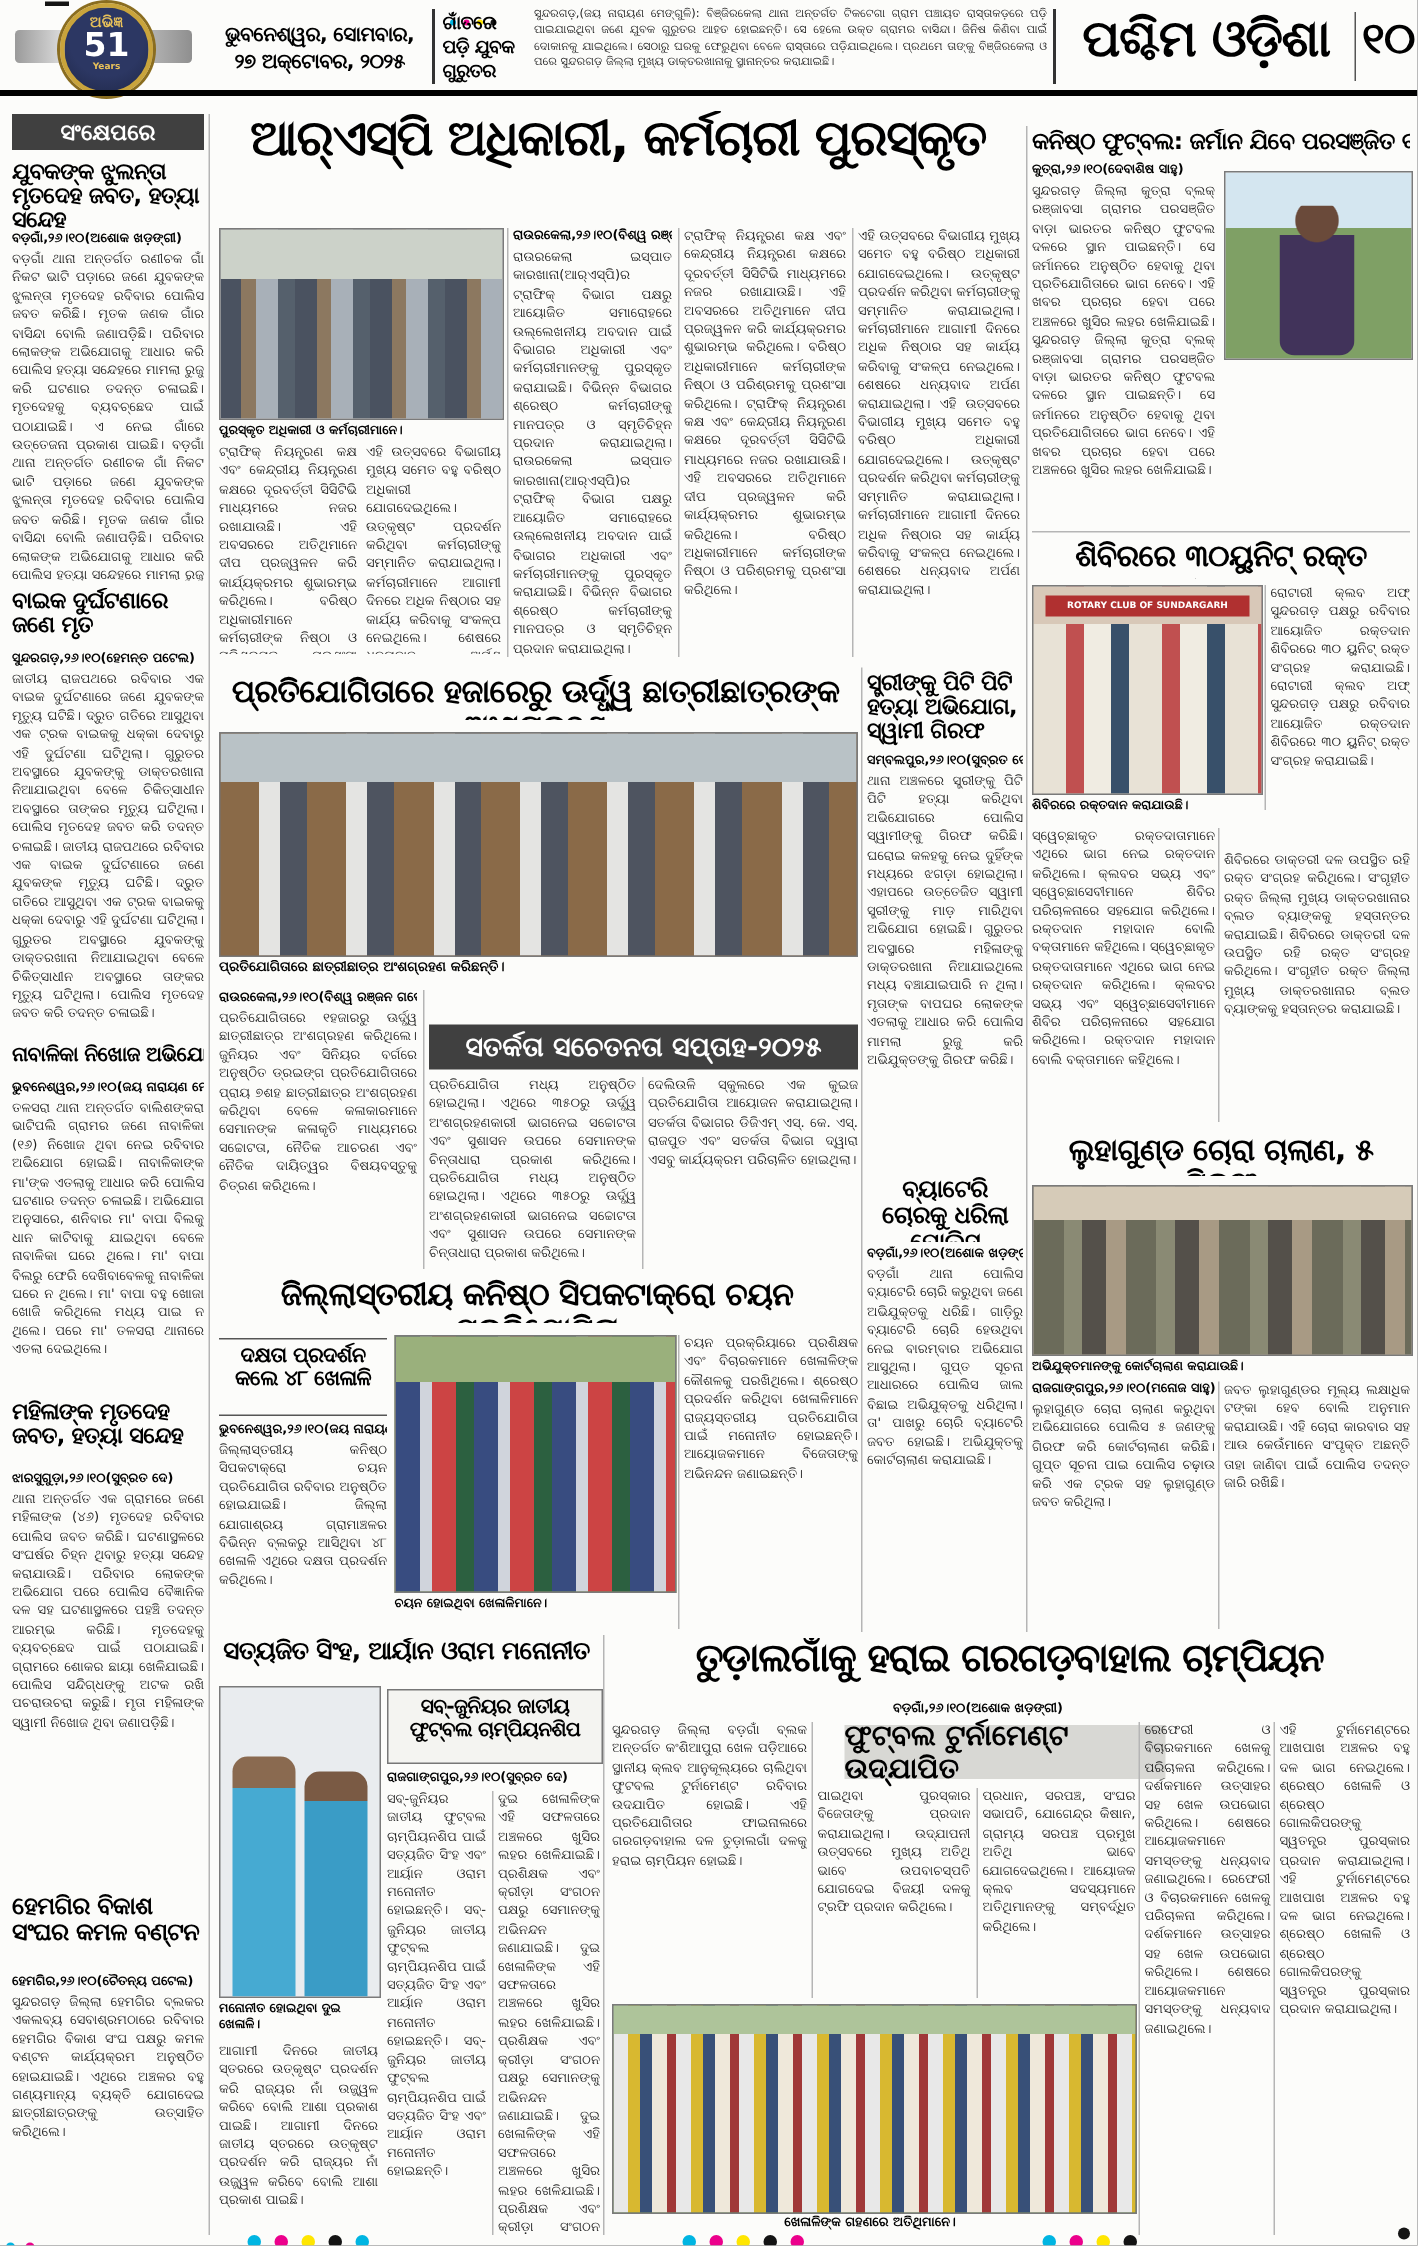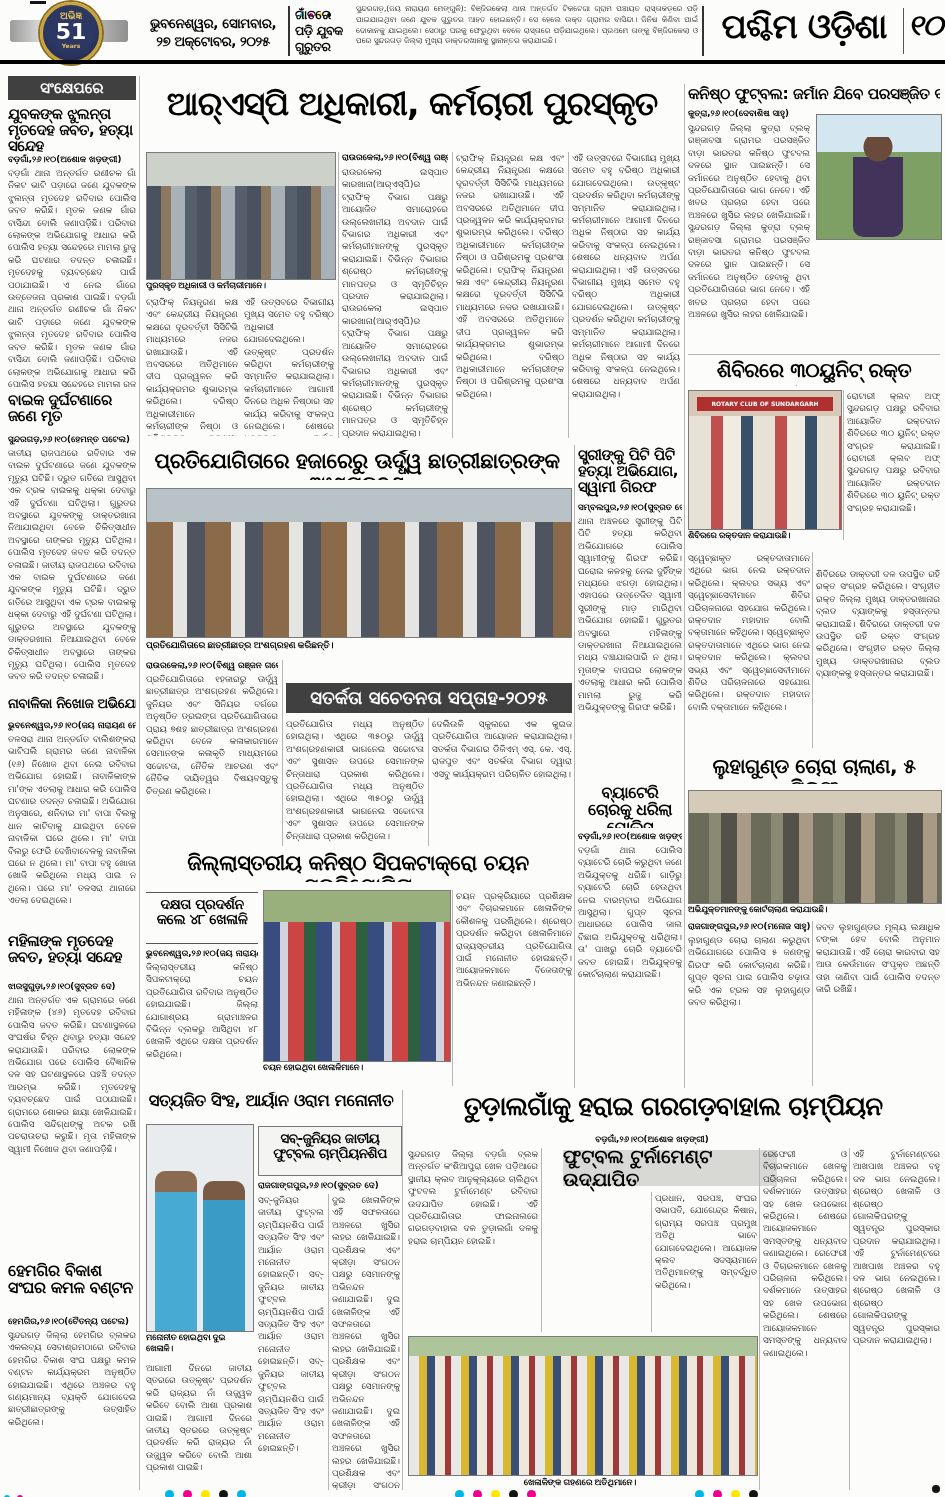--- a/index.html
+++ b/index.html
@@ -2,21 +2,21 @@
 <html><head>
 <meta charset="utf-8">
 <style>
   html,body{margin:0;padding:0;background:#888;}
   #page{position:relative;width:945px;height:1497px;background:#fcfcfa;overflow:hidden;
         font-family:"DejaVu Sans","Liberation Sans",sans-serif;color:#111;}
   .abs{position:absolute;}
   .hd{font-weight:bold;color:#000;letter-spacing:-0.5px;line-height:1.08;}
   .j{font-size:8.8px;line-height:12.4px;text-align:justify;color:#1d1d1d;overflow:hidden;word-break:break-word;}
   .dl{font-weight:bold;font-size:8.6px;color:#000;overflow:hidden;white-space:nowrap;}
-  .cap{font-weight:bold;font-size:9px;color:#000;overflow:hidden;line-height:1.3;font-family:Liberation Serif, serif;}
+  .cap{font-weight:bold;font-size:9px;color:#000;overflow:hidden;line-height:1.3;}
   .vr{background:#b5b5b5;width:1px;}
   .hr{background:#b5b5b5;height:1px;}
   .photo{border:1px solid #7a7a7a;overflow:hidden;}
   .dot{border-radius:50%;display:inline-block;}
   .blackbox{background:#404040;color:#fff;font-weight:bold;display:flex;align-items:center;justify-content:center;}
   .graybox{background:#d8d8d4;color:#000;font-weight:bold;display:flex;align-items:center;justify-content:center;}
   .ctr{text-align:center;}
 </style>
 </head>
 <body>
@@ -40,21 +40,21 @@
   <div class="abs hd ctr" style="left:140px;top:14px;width:146px;font-size:13.5px;line-height:18px;">
     <div>ଭୁବନେଶ୍ୱର, ସୋମବାର,</div>
     <div>୨୭ ଅକ୍ଟୋବର, ୨୦୨୫</div>
   </div>
   <div class="abs" style="left:288px;top:6px;width:1.5px;height:50px;background:#333;"></div>
   <div class="abs hd" style="left:295px;top:7px;width:56px;height:50px;font-size:12.5px;line-height:16px;overflow:hidden;">ଗାଁତରେ ପଡ଼ି ଯୁବକ ଗୁରୁତର</div>
   <div class="abs" style="left:356px;top:4px;width:342px;height:54px;font-size:7.6px;line-height:10.8px;text-align:justify;color:#222;overflow:hidden;">ସୁନ୍ଦରଗଡ଼,(ଜୟ ନାରାୟଣ ମେଙ୍ଗୁଳି): ବିଞ୍ଜିରକେଲା ଥାନା ଅନ୍ତର୍ଗତ ଟିକଟେଗା ଗ୍ରାମ ପଞ୍ଚାୟତ ରାସ୍ତାକଡ଼ରେ ପଡ଼ି ପାଇଯାଇଥିବା ଜଣେ ଯୁବକ ଗୁରୁତର ଆହତ ହୋଇଛନ୍ତି। ସେ ହେଲେ ଉକ୍ତ ଗ୍ରାମର ବାସିନ୍ଦା। ଜିନିଷ କିଣିବା ପାଇଁ ଦୋକାନକୁ ଯାଇଥିଲେ। ସେଠାରୁ ଘରକୁ ଫେରୁଥିବା ବେଳେ ରାସ୍ତାରେ ପଡ଼ିଯାଇଥିଲେ। ପ୍ରଥମେ ତାଙ୍କୁ ବିଞ୍ଜିରକେଲା ଓ ପରେ ସୁନ୍ଦରଗଡ଼ ଜିଲ୍ଲା ମୁଖ୍ୟ ଡାକ୍ତରଖାନାକୁ ସ୍ଥାନାନ୍ତର କରାଯାଇଛି।</div>
   <div class="abs" style="left:702px;top:6px;width:1.5px;height:50px;background:#333;"></div>
   <div class="abs hd ctr" style="left:706px;top:8px;width:196px;font-size:34px;letter-spacing:-1px;">ପଶ୍ଚିମ ଓଡ଼ିଶା</div>
   <div class="abs" style="left:903px;top:8px;width:1px;height:46px;background:#555;"></div>
-  <div class="abs hd" style="left:908px;top:10px;width:36px;font-size:29px;font-style:italic;">୧୦</div>
+  <div class="abs hd" style="left:908px;top:10px;width:36px;font-size:29px;">୧୦</div>
   <div class="abs" style="left: 0px; top: 60px; width: 945px; height: 4px; background: rgb(0, 0, 0);"></div>
 
   <div class="abs blackbox" style="left:8px;top:76px;width:128px;height:24px;font-size:15px;">ସଂକ୍ଷେପରେ</div>
   <div class="abs vr" style="left:139px;top:76px;height:1414px;"></div>
 
   <div class="abs hd" style="left:8px;top:106px;width:128px;height:46px;font-size:15px;overflow:hidden;">ଯୁବକଙ୍କ ଝୁଲନ୍ତା ମୃତଦେହ ଜବତ, ହତ୍ୟା ସନ୍ଦେହ</div>
   <div class="abs dl" style="left:8px;top:154px;width:128px;">ବଡ଼ଗାଁ,୨୬।୧୦(ଅଶୋକ ଖଡ଼ଙ୍ଗୀ)</div>
   <div class="abs j" style="left:8px;top:167px;width:128px;height:220px;">ବଡ଼ଗାଁ ଥାନା ଅନ୍ତର୍ଗତ ରଣୀଚକ ଗାଁ ନିକଟ ଭାଟି ପଡ଼ାରେ ଜଣେ ଯୁବକଙ୍କ ଝୁଲନ୍ତା ମୃତଦେହ ରବିବାର ପୋଲିସ ଜବତ କରିଛି। ମୃତକ ଜଣକ ଗାଁର ବାସିନ୍ଦା ବୋଲି ଜଣାପଡ଼ିଛି। ପରିବାର ଲୋକଙ୍କ ଅଭିଯୋଗକୁ ଆଧାର କରି ପୋଲିସ ହତ୍ୟା ସନ୍ଦେହରେ ମାମଲା ରୁଜୁ କରି ଘଟଣାର ତଦନ୍ତ ଚଳାଇଛି। ମୃତଦେହକୁ ବ୍ୟବଚ୍ଛେଦ ପାଇଁ ପଠାଯାଇଛି। ଏ ନେଇ ଗାଁରେ ଉତ୍ତେଜନା ପ୍ରକାଶ ପାଇଛି। ବଡ଼ଗାଁ ଥାନା ଅନ୍ତର୍ଗତ ରଣୀଚକ ଗାଁ ନିକଟ ଭାଟି ପଡ଼ାରେ ଜଣେ ଯୁବକଙ୍କ ଝୁଲନ୍ତା ମୃତଦେହ ରବିବାର ପୋଲିସ ଜବତ କରିଛି। ମୃତକ ଜଣକ ଗାଁର ବାସିନ୍ଦା ବୋଲି ଜଣାପଡ଼ିଛି। ପରିବାର ଲୋକଙ୍କ ଅଭିଯୋଗକୁ ଆଧାର କରି ପୋଲିସ ହତ୍ୟା ସନ୍ଦେହରେ ମାମଲା ରୁଜୁ କରି ଘଟଣାର ତଦନ୍ତ ଚଳାଇଛି। ମୃତଦେହକୁ ବ୍ୟବଚ୍ଛେଦ ପାଇଁ ପଠାଯାଇଛି। ଏ ନେଇ ଗାଁରେ ଉତ୍ତେଜନା ପ୍ରକାଶ ପାଇଛି।</div>
 
   <div class="abs hd" style="left:8px;top:392px;width:128px;height:40px;font-size:15px;overflow:hidden;">ବାଇକ ଦୁର୍ଘଟଣାରେ ଜଣେ ମୃତ</div>
@@ -66,21 +66,21 @@
   <div class="abs j" style="left:8px;top:733px;width:128px;height:194px;">ତଳସରା ଥାନା ଅନ୍ତର୍ଗତ ବାଲିଶଙ୍କରା ଭାଟିପଲି ଗ୍ରାମର ଜଣେ ନାବାଳିକା (୧୬) ନିଖୋଜ ଥିବା ନେଇ ରବିବାର ଅଭିଯୋଗ ହୋଇଛି। ନାବାଳିକାଙ୍କ ମା'ଙ୍କ ଏତଲାକୁ ଆଧାର କରି ପୋଲିସ ଘଟଣାର ତଦନ୍ତ ଚଳାଇଛି। ଅଭିଯୋଗ ଅନୁସାରେ, ଶନିବାର ମା' ବାପା ବିଲକୁ ଧାନ କାଟିବାକୁ ଯାଇଥିବା ବେଳେ ନାବାଳିକା ଘରେ ଥିଲେ। ମା' ବାପା ବିଲରୁ ଫେରି ଦେଖିବାବେଳକୁ ନାବାଳିକା ଘରେ ନ ଥିଲେ। ମା' ବାପା ବହୁ ଖୋଜା ଖୋଜି କରିଥିଲେ ମଧ୍ୟ ପାଇ ନ ଥିଲେ। ପରେ ମା' ତଳସରା ଥାନାରେ ଏତଲା ଦେଇଥିଲେ।</div>
 
   <div class="abs hd" style="left:8px;top:933px;width:128px;height:46px;font-size:15px;overflow:hidden;">ମହିଳାଙ୍କ ମୃତଦେହ ଜବତ, ହତ୍ୟା ସନ୍ଦେହ</div>
   <div class="abs dl" style="left:8px;top:981px;width:128px;">ଝାରସୁଗୁଡ଼ା,୨୬।୧୦(ସୁବ୍ରତ ଦେ)</div>
   <div class="abs j" style="left:8px;top:994px;width:128px;height:262px;">ଥାନା ଅନ୍ତର୍ଗତ ଏକ ଗ୍ରାମରେ ଜଣେ ମହିଳାଙ୍କ (୪୬) ମୃତଦେହ ରବିବାର ପୋଲିସ ଜବତ କରିଛି। ଘଟଣାସ୍ଥଳରେ ସଂଘର୍ଷର ଚିହ୍ନ ଥିବାରୁ ହତ୍ୟା ସନ୍ଦେହ କରାଯାଉଛି। ପରିବାର ଲୋକଙ୍କ ଅଭିଯୋଗ ପରେ ପୋଲିସ ବୈଜ୍ଞାନିକ ଦଳ ସହ ଘଟଣାସ୍ଥଳରେ ପହଞ୍ଚି ତଦନ୍ତ ଆରମ୍ଭ କରିଛି। ମୃତଦେହକୁ ବ୍ୟବଚ୍ଛେଦ ପାଇଁ ପଠାଯାଇଛି। ଗ୍ରାମରେ ଶୋକର ଛାୟା ଖେଳିଯାଇଛି। ପୋଲିସ ସନ୍ଦିଗ୍ଧଙ୍କୁ ଅଟକ ରଖି ପଚରାଉଚରା କରୁଛି। ମୃତା ମହିଳାଙ୍କ ସ୍ୱାମୀ ନିଖୋଜ ଥିବା ଜଣାପଡ଼ିଛି।</div>
 
   <div class="abs hd" style="left:8px;top:1262px;width:128px;height:52px;font-size:16px;overflow:hidden;">ହେମଗିର ବିକାଶ ସଂଘର କମଳ ବଣ୍ଟନ</div>
   <div class="abs dl" style="left:8px;top:1316px;width:128px;">ହେମଗିର,୨୬।୧୦(ଚୈତନ୍ୟ ପଟେଲ)</div>
   <div class="abs j" style="left:8px;top:1329px;width:128px;height:160px;">ସୁନ୍ଦରଗଡ଼ ଜିଲ୍ଲା ହେମଗିର ବ୍ଲକର ଏକଲବ୍ୟ ସେବାଶ୍ରମଠାରେ ରବିବାର ହେମଗିର ବିକାଶ ସଂଘ ପକ୍ଷରୁ କମଳ ବଣ୍ଟନ କାର୍ଯ୍ୟକ୍ରମ ଅନୁଷ୍ଠିତ ହୋଇଯାଇଛି। ଏଥିରେ ଅଞ୍ଚଳର ବହୁ ଗଣ୍ୟମାନ୍ୟ ବ୍ୟକ୍ତି ଯୋଗଦେଇ ଛାତ୍ରୀଛାତ୍ରଙ୍କୁ ଉତ୍ସାହିତ କରିଥିଲେ।</div>
 
-  <div class="abs hd ctr" style="left:142px;top:86px;width:540px;height:50px;font-size:33px;letter-spacing:-1px;overflow:hidden;">ଆର୍‌ଏସ୍‌ପି ଅଧିକାରୀ, କର୍ମଚାରୀ ପୁରସ୍କୃତ</div>
+  <div class="abs hd ctr" style="left:142px;top:74px;width:540px;height:50px;font-size:33px;letter-spacing:-1px;overflow:hidden;">ଆର୍‌ଏସ୍‌ପି ଅଧିକାରୀ, କର୍ମଚାରୀ ପୁରସ୍କୃତ</div>
   <div class="abs photo" style="left:146px;top:152px;width:188px;height:126px;background:linear-gradient(180deg,#ccd2c9 0,#ccd2c9 26%,rgba(0,0,0,0) 26%),repeating-linear-gradient(90deg,#4a5260 0 14px,#8c7860 14px 24px,#a8b0b8 24px 38px,#55606c 38px 50px);"></div>
   <div class="abs cap" style="left:146px;top:281px;width:188px;height:12px;font-size:8.4px;">ପୁରସ୍କୃତ ଅଧିକାରୀ ଓ କର୍ମଚାରୀମାନେ।</div>
   <div class="abs j" style="left:146px;top:296px;width:92px;height:140px;">ଟ୍ରାଫିକ୍ ନିୟନ୍ତ୍ରଣ କକ୍ଷ ଏବଂ କେନ୍ଦ୍ରୀୟ ନିୟନ୍ତ୍ରଣ କକ୍ଷରେ ଦୂରବର୍ତ୍ତୀ ସିସିଟିଭି ମାଧ୍ୟମରେ ନଜର ରଖାଯାଉଛି। ଏହି ଅବସରରେ ଅତିଥିମାନେ ଦୀପ ପ୍ରଜ୍ୱଳନ କରି କାର୍ଯ୍ୟକ୍ରମର ଶୁଭାରମ୍ଭ କରିଥିଲେ। ବରିଷ୍ଠ ଅଧିକାରୀମାନେ କର୍ମଚାରୀଙ୍କ ନିଷ୍ଠା ଓ ପରିଶ୍ରମକୁ ପ୍ରଶଂସା କରିଥିଲେ।</div>
   <div class="abs j" style="left:244px;top:296px;width:90px;height:140px;">ଏହି ଉତ୍ସବରେ ବିଭାଗୀୟ ମୁଖ୍ୟ ସମେତ ବହୁ ବରିଷ୍ଠ ଅଧିକାରୀ ଯୋଗଦେଇଥିଲେ। ଉତ୍କୃଷ୍ଟ ପ୍ରଦର୍ଶନ କରିଥିବା କର୍ମଚାରୀଙ୍କୁ ସମ୍ମାନିତ କରାଯାଇଥିଲା। କର୍ମଚାରୀମାନେ ଆଗାମୀ ଦିନରେ ଅଧିକ ନିଷ୍ଠାର ସହ କାର୍ଯ୍ୟ କରିବାକୁ ସଂକଳ୍ପ ନେଇଥିଲେ। ଶେଷରେ ଧନ୍ୟବାଦ ଅର୍ପଣ କରାଯାଇଥିଲା।</div>
   <div class="abs vr" style="left:338px;top:152px;height:286px;"></div>
   <div class="abs dl" style="left:342px;top:152px;width:106px;">ରାଉରକେଲା,୨୬।୧୦(ବିଶ୍ୱ ରଞ୍ଜନ ଗଡ଼େ)</div>
   <div class="abs j" style="left:342px;top:166px;width:106px;height:272px;">ରାଉରକେଲା ଇସ୍ପାତ କାରଖାନା(ଆର୍‌ଏସ୍‌ପି)ର ଟ୍ରାଫିକ୍ ବିଭାଗ ପକ୍ଷରୁ ଆୟୋଜିତ ସମାରୋହରେ ଉଲ୍ଲେଖନୀୟ ଅବଦାନ ପାଇଁ ବିଭାଗର ଅଧିକାରୀ ଏବଂ କର୍ମଚାରୀମାନଙ୍କୁ ପୁରସ୍କୃତ କରାଯାଇଛି। ବିଭିନ୍ନ ବିଭାଗର ଶ୍ରେଷ୍ଠ କର୍ମଚାରୀଙ୍କୁ ମାନପତ୍ର ଓ ସ୍ମୃତିଚିହ୍ନ ପ୍ରଦାନ କରାଯାଇଥିଲା। ରାଉରକେଲା ଇସ୍ପାତ କାରଖାନା(ଆର୍‌ଏସ୍‌ପି)ର ଟ୍ରାଫିକ୍ ବିଭାଗ ପକ୍ଷରୁ ଆୟୋଜିତ ସମାରୋହରେ ଉଲ୍ଲେଖନୀୟ ଅବଦାନ ପାଇଁ ବିଭାଗର ଅଧିକାରୀ ଏବଂ କର୍ମଚାରୀମାନଙ୍କୁ ପୁରସ୍କୃତ କରାଯାଇଛି। ବିଭିନ୍ନ ବିଭାଗର ଶ୍ରେଷ୍ଠ କର୍ମଚାରୀଙ୍କୁ ମାନପତ୍ର ଓ ସ୍ମୃତିଚିହ୍ନ ପ୍ରଦାନ କରାଯାଇଥିଲା।</div>
   <div class="abs vr" style="left:452px;top:152px;height:286px;"></div>
   <div class="abs j" style="left:456px;top:152px;width:108px;height:286px;">ଟ୍ରାଫିକ୍ ନିୟନ୍ତ୍ରଣ କକ୍ଷ ଏବଂ କେନ୍ଦ୍ରୀୟ ନିୟନ୍ତ୍ରଣ କକ୍ଷରେ ଦୂରବର୍ତ୍ତୀ ସିସିଟିଭି ମାଧ୍ୟମରେ ନଜର ରଖାଯାଉଛି। ଏହି ଅବସରରେ ଅତିଥିମାନେ ଦୀପ ପ୍ରଜ୍ୱଳନ କରି କାର୍ଯ୍ୟକ୍ରମର ଶୁଭାରମ୍ଭ କରିଥିଲେ। ବରିଷ୍ଠ ଅଧିକାରୀମାନେ କର୍ମଚାରୀଙ୍କ ନିଷ୍ଠା ଓ ପରିଶ୍ରମକୁ ପ୍ରଶଂସା କରିଥିଲେ। ଟ୍ରାଫିକ୍ ନିୟନ୍ତ୍ରଣ କକ୍ଷ ଏବଂ କେନ୍ଦ୍ରୀୟ ନିୟନ୍ତ୍ରଣ କକ୍ଷରେ ଦୂରବର୍ତ୍ତୀ ସିସିଟିଭି ମାଧ୍ୟମରେ ନଜର ରଖାଯାଉଛି। ଏହି ଅବସରରେ ଅତିଥିମାନେ ଦୀପ ପ୍ରଜ୍ୱଳନ କରି କାର୍ଯ୍ୟକ୍ରମର ଶୁଭାରମ୍ଭ କରିଥିଲେ। ବରିଷ୍ଠ ଅଧିକାରୀମାନେ କର୍ମଚାରୀଙ୍କ ନିଷ୍ଠା ଓ ପରିଶ୍ରମକୁ ପ୍ରଶଂସା କରିଥିଲେ।</div>
   <div class="abs vr" style="left:568px;top:152px;height:286px;"></div>
@@ -154,20 +154,21 @@
   <div class="abs vr" style="left:328px;top:1194px;height:296px;"></div>
   <div class="abs j" style="left:332px;top:1194px;width:68px;height:296px;">ଦୁଇ ଖେଳାଳିଙ୍କ ଏହି ସଫଳତାରେ ଅଞ୍ଚଳରେ ଖୁସିର ଲହର ଖେଳିଯାଇଛି। ପ୍ରଶିକ୍ଷକ ଏବଂ କ୍ରୀଡ଼ା ସଂଗଠନ ପକ୍ଷରୁ ସେମାନଙ୍କୁ ଅଭିନନ୍ଦନ ଜଣାଯାଇଛି। ଦୁଇ ଖେଳାଳିଙ୍କ ଏହି ସଫଳତାରେ ଅଞ୍ଚଳରେ ଖୁସିର ଲହର ଖେଳିଯାଇଛି। ପ୍ରଶିକ୍ଷକ ଏବଂ କ୍ରୀଡ଼ା ସଂଗଠନ ପକ୍ଷରୁ ସେମାନଙ୍କୁ ଅଭିନନ୍ଦନ ଜଣାଯାଇଛି। ଦୁଇ ଖେଳାଳିଙ୍କ ଏହି ସଫଳତାରେ ଅଞ୍ଚଳରେ ଖୁସିର ଲହର ଖେଳିଯାଇଛି। ପ୍ରଶିକ୍ଷକ ଏବଂ କ୍ରୀଡ଼ା ସଂଗଠନ ପକ୍ଷରୁ ସେମାନଙ୍କୁ ଅଭିନନ୍ଦନ ଜଣାଯାଇଛି।</div>
   <div class="abs j" style="left:146px;top:1362px;width:106px;height:128px;">ଆଗାମୀ ଦିନରେ ଜାତୀୟ ସ୍ତରରେ ଉତ୍କୃଷ୍ଟ ପ୍ରଦର୍ଶନ କରି ରାଜ୍ୟର ନାଁ ଉଜ୍ଜ୍ୱଳ କରିବେ ବୋଲି ଆଶା ପ୍ରକାଶ ପାଇଛି। ଆଗାମୀ ଦିନରେ ଜାତୀୟ ସ୍ତରରେ ଉତ୍କୃଷ୍ଟ ପ୍ରଦର୍ଶନ କରି ରାଜ୍ୟର ନାଁ ଉଜ୍ଜ୍ୱଳ କରିବେ ବୋଲି ଆଶା ପ୍ରକାଶ ପାଇଛି।</div>
   <div class="abs vr" style="left:402px;top:1090px;height:400px;"></div>
 
   <div class="abs hd ctr" style="left:406px;top:1092px;width:534px;height:34px;font-size:26px;letter-spacing:-1px;overflow:hidden;">ତୁଡ଼ାଲଗାଁକୁ ହରାଇ ଗରଗଡ଼ବାହାଲ ଚାମ୍ପିୟନ</div>
   <div class="abs dl ctr" style="left:545px;top:1134px;width:214px;">ବଡ଼ଗାଁ,୨୬।୧୦(ଅଶୋକ ଖଡ଼ଙ୍ଗୀ)</div>
   <div class="abs graybox" style="left:545px;top:1150px;width:214px;height:36px;font-size:19px;margin-left:18px;">ଫୁଟ୍‌ବଲ ଟୁର୍ନାମେଣ୍ଟ ଉଦ୍‌ଯାପିତ</div>
   <div class="abs j" style="left:408px;top:1148px;width:130px;height:184px;">ସୁନ୍ଦରଗଡ଼ ଜିଲ୍ଲା ବଡ଼ଗାଁ ବ୍ଲକ ଅନ୍ତର୍ଗତ କଂଶିଆପୁରା ଖେଳ ପଡ଼ିଆରେ ସ୍ଥାନୀୟ କ୍ଲବ ଆନୁକୂଲ୍ୟରେ ଚାଲିଥିବା ଫୁଟବଲ ଟୁର୍ନାମେଣ୍ଟ ରବିବାର ଉଦଯାପିତ ହୋଇଛି। ଏହି ପ୍ରତିଯୋଗିତାର ଫାଇନାଲରେ ଗରଗଡ଼ବାହାଲ ଦଳ ତୁଡ଼ାଲଗାଁ ଦଳକୁ ହରାଇ ଚାମ୍ପିୟନ ହୋଇଛି।</div>
   <div class="abs vr" style="left:541px;top:1148px;height:184px;"></div>
+  <div class="abs j" style="left:545px;top:1192px;width:102px;height:140px;">ପାଇଥିବା ପୁରସ୍କାର ବିଜେତାଙ୍କୁ ପ୍ରଦାନ କରାଯାଇଥିଲା। ଉଦ୍‌ଯାପନୀ ଉତ୍ସବରେ ମୁଖ୍ୟ ଅତିଥି ଭାବେ ଉପବାଚସ୍ପତି ଯୋଗଦେଇ ବିଜୟୀ ଦଳକୁ ଟ୍ରଫି ପ୍ରଦାନ କରିଥିଲେ।</div>
   <div class="abs vr" style="left:651px;top:1192px;height:140px;"></div>
   <div class="abs j" style="left:655px;top:1192px;width:102px;height:140px;">ପ୍ରଧାନ, ସରପଞ୍ଚ, ସଂଘର ସଭାପତି, ଯୋଗେନ୍ଦ୍ର କିଷାନ, ଗ୍ରାମ୍ୟ ସରପଞ୍ଚ ପ୍ରମୁଖ ଅତିଥି ଭାବେ ଯୋଗଦେଇଥିଲେ। ଆୟୋଜକ କ୍ଲବ ସଦସ୍ୟମାନେ ଅତିଥିମାନଙ୍କୁ ସମ୍ବର୍ଦ୍ଧିତ କରିଥିଲେ।</div>
   <div class="abs vr" style="left:759px;top:1148px;height:342px;"></div>
   <div class="abs j" style="left:763px;top:1148px;width:84px;height:342px;">ରେଫେରୀ ଓ ବିଚାରକମାନେ ଖେଳକୁ ପରିଚାଳନା କରିଥିଲେ। ଦର୍ଶକମାନେ ଉତ୍ସାହର ସହ ଖେଳ ଉପଭୋଗ କରିଥିଲେ। ଶେଷରେ ଆୟୋଜକମାନେ ସମସ୍ତଙ୍କୁ ଧନ୍ୟବାଦ ଜଣାଇଥିଲେ। ରେଫେରୀ ଓ ବିଚାରକମାନେ ଖେଳକୁ ପରିଚାଳନା କରିଥିଲେ। ଦର୍ଶକମାନେ ଉତ୍ସାହର ସହ ଖେଳ ଉପଭୋଗ କରିଥିଲେ। ଶେଷରେ ଆୟୋଜକମାନେ ସମସ୍ତଙ୍କୁ ଧନ୍ୟବାଦ ଜଣାଇଥିଲେ।</div>
   <div class="abs vr" style="left:849px;top:1148px;height:342px;"></div>
   <div class="abs j" style="left:853px;top:1148px;width:87px;height:342px;">ଏହି ଟୁର୍ନାମେଣ୍ଟରେ ଆଖପାଖ ଅଞ୍ଚଳର ବହୁ ଦଳ ଭାଗ ନେଇଥିଲେ। ଶ୍ରେଷ୍ଠ ଖେଳାଳି ଓ ଶ୍ରେଷ୍ଠ ଗୋଲକିପରଙ୍କୁ ସ୍ୱତନ୍ତ୍ର ପୁରସ୍କାର ପ୍ରଦାନ କରାଯାଇଥିଲା। ଏହି ଟୁର୍ନାମେଣ୍ଟରେ ଆଖପାଖ ଅଞ୍ଚଳର ବହୁ ଦଳ ଭାଗ ନେଇଥିଲେ। ଶ୍ରେଷ୍ଠ ଖେଳାଳି ଓ ଶ୍ରେଷ୍ଠ ଗୋଲକିପରଙ୍କୁ ସ୍ୱତନ୍ତ୍ର ପୁରସ୍କାର ପ୍ରଦାନ କରାଯାଇଥିଲା।</div>
   <div class="abs photo" style="left:408px;top:1336px;width:348px;height:138px;background:linear-gradient(180deg,#aec49a 0 14%,rgba(0,0,0,0) 14%),repeating-linear-gradient(90deg,#e8e8e8 0 10px,#d8b830 10px 18px,#385078 18px 26px,#efe8da 26px 36px,#a03838 36px 42px),#5f8748;"></div>
   <div class="abs cap ctr" style="left:406px;top:1477px;width:348px;height:12px;font-size:8.6px;">ଖେଳାଳିଙ୍କ ଗହଣରେ ଅତିଥିମାନେ।</div>
 
   <div class="abs" style="left:4px;top:1486px;">

